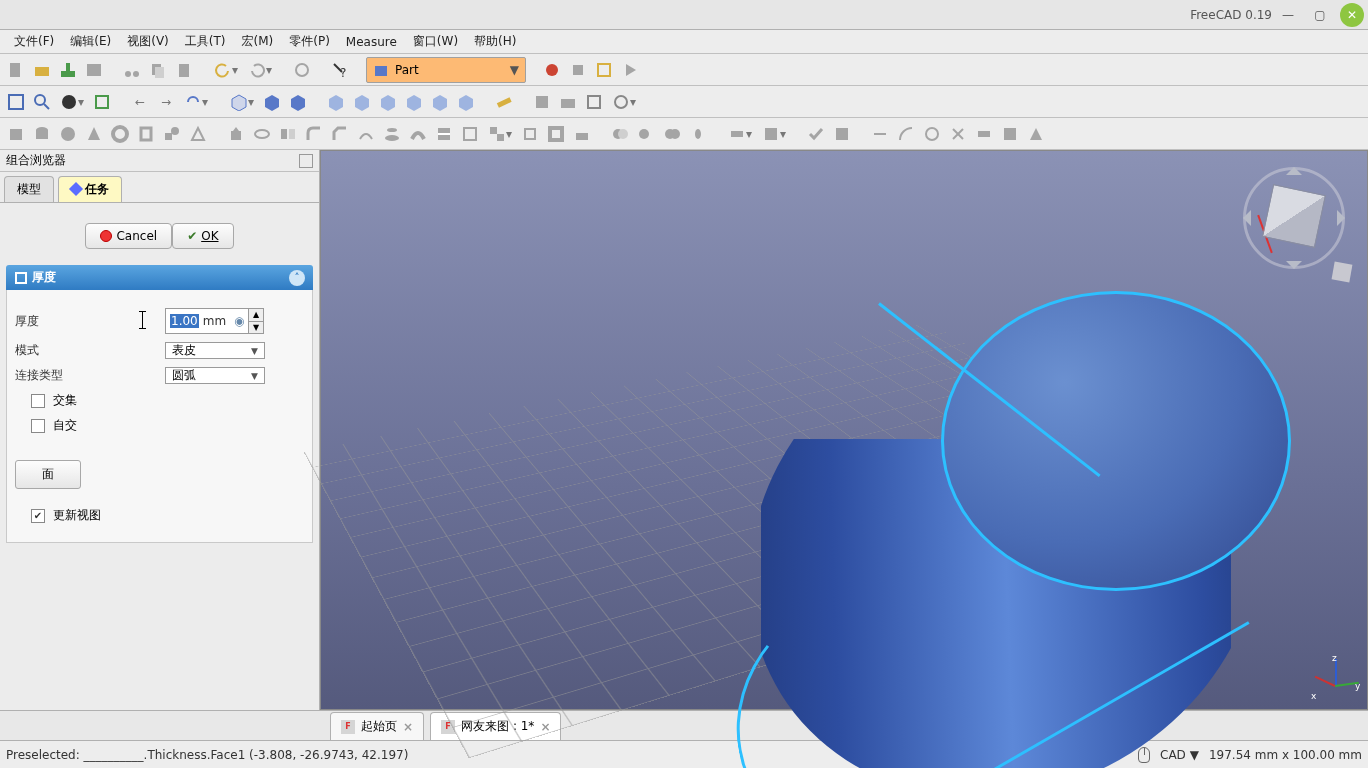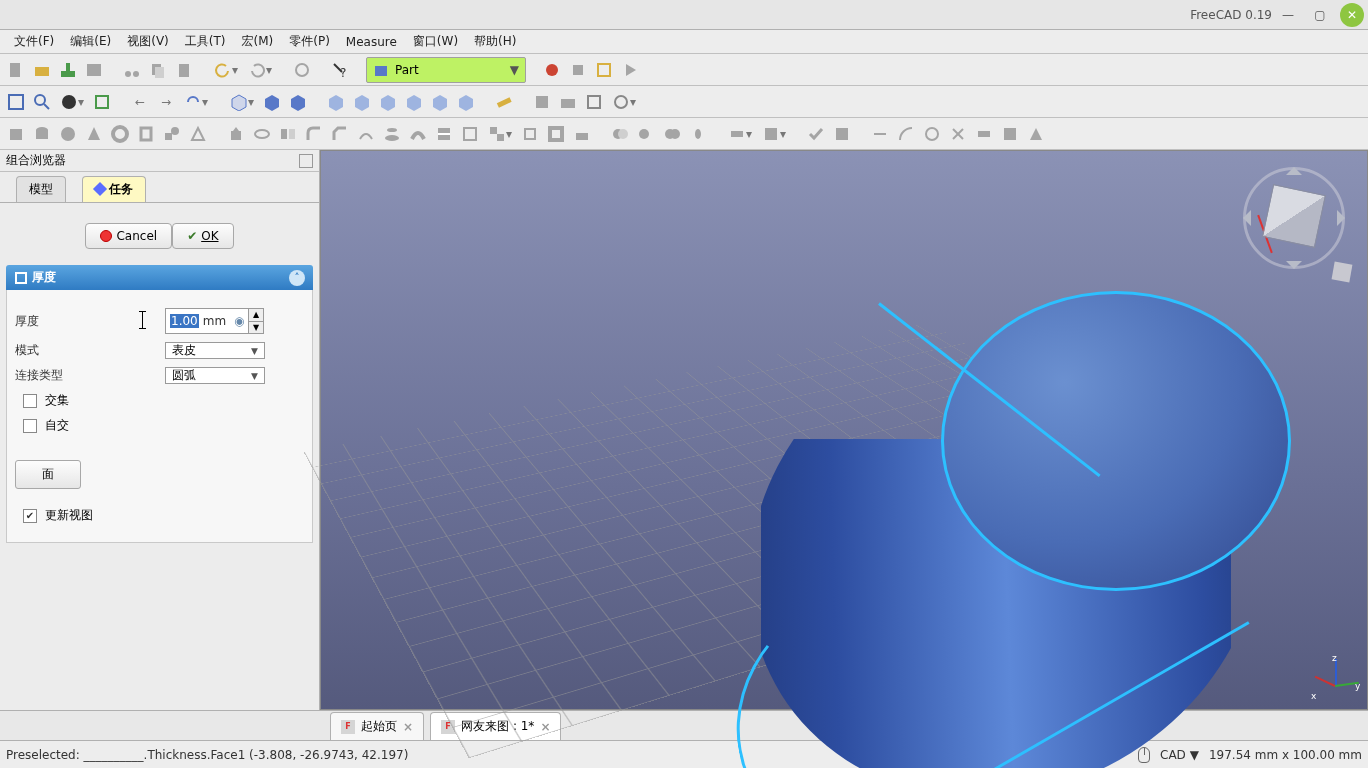--- a/index.html
+++ b/index.html
@@ -13,32 +13,32 @@
 
   
   .menubar { height:24px; background:#ededed; display:flex; align-items:center; padding:0 6px; border-bottom:1px solid #c0c0c0;}
   .menubar .item { padding:2px 8px; color:#222; }
 
   
   .toolbar { height:32px; background:#ededed; display:flex; align-items:center; padding:0 4px; gap:2px; border-bottom:1px solid #c0c0c0;}
   .tb-btn { width:24px; height:24px; display:flex; align-items:center; justify-content:center; border:1px solid transparent; border-radius:3px; color:#777;}
   .tb-btn.drop { width:32px; }
   .tb-sep { width:10px; }
-  .wb-select { width:160px; height:26px; border:1px solid #a0a0a0; background:#bef264; display:flex; align-items:center; padding:0 6px; border-radius:2px; }
+  .wb-select { width:160px; height:26px; border:1px solid #a0a0a0; background:#fdba74; display:flex; align-items:center; padding:0 6px; border-radius:2px; }
   .wb-select .arrow{ margin-left:auto; color:#555;}
   .rec-dot { width:12px;height:12px;border-radius:6px;background:#c43; display:inline-block;}
   .toolbar svg { display:block;}
 
   
   .main { display:flex; height:calc(768px - 30px - 24px - 32px - 32px - 32px - 28px - 30px); }
   .left { width:320px; background:#ececec; border-right:1px solid #b0b0b0; display:flex; flex-direction:column;}
   .dock-title { height:22px; background:#ececec; padding:2px 6px; border-bottom:1px solid #c0c0c0; display:flex; align-items:center;}
   .dock-title .restore{ margin-left:auto; width:14px;height:14px;border:1px solid #999;}
   .tabs { display:flex; background:#ececec; border-bottom:1px solid #b0b0b0; padding-top:4px;}
-  .tab { padding:4px 12px; border:1px solid #b0b0b0; border-bottom:none; margin-left:16px; border-top-left-radius:4px;border-top-right-radius:4px; background:#e2e2e2;}
+  .tab { padding:4px 12px; border:1px solid #b0b0b0; border-bottom:none; margin-left:4px; border-top-left-radius:4px;border-top-right-radius:4px; background:#e2e2e2;}
   .tab.active{ background:#fef9c3;font-weight:bold;}
   .tab .pencil{display:inline-block;width:10px;height:10px;transform:rotate(-45deg);background:#5b6dff;margin-right:4px;vertical-align:-1px;}
 
   .task-body{ padding:10px 6px; flex:1; overflow:auto;}
   .btn-row{display:flex;justify-content:center;gap:0;margin:10px 0 16px;}
   .qt-btn{ padding:5px 14px; background: linear-gradient(#fdfdfd,#e6e6e6); border:1px solid #a8a8a8; border-radius:4px; display:flex; align-items:center; gap:4px;}
   .qt-btn .dot{width:12px;height:12px;border-radius:6px;background:#e33;border:1px solid #b00;}
   .qt-btn .chk{color:#3a7a2a;font-weight:bold;}
 
   .panel-head{ background:linear-gradient(#5aa5e0,#2f7bc3); color:#fff; padding:4px 8px; border-radius:3px 3px 0 0; display:flex;align-items:center; font-weight:bold;}
@@ -57,21 +57,21 @@
   .spin .val .sel{ background:#3a75c4;color:#fff;padding:0 1px;}
   .spin .unit{ padding-right:4px; color:#333;}
   .spin .gear{width:20px;text-align:center;color:#68a;}
   .spin .arrows{width:16px;display:flex;flex-direction:column;border-left:1px solid #9a9a9a;height:100%;}
   .spin .arrows div{flex:1;display:flex;align-items:center;justify-content:center;font-size:8px;background:#eee;}
   .spin .arrows div:first-child{border-bottom:1px solid #9a9a9a;}
 
   .combo{ border:1px solid #9a9a9a;background:#fff;height:17px;display:flex;align-items:center;padding:0 6px;min-width:100px;}
   .combo .arrow{margin-left:auto;font-size:9px;color:#555;}
 
-  .check{display:flex;align-items:center;gap:8px;margin:8px 8px;}
+  .check{display:flex;align-items:center;gap:8px;margin:8px 16px;}
   .check .box{width:14px;height:14px;border:1px solid #888;background:#fff;display:flex;align-items:center;justify-content:center;font-size:10px;color:#333;}
 
   .face-btn{ padding:5px 26px; background:linear-gradient(#fdfdfd,#e6e6e6);border:1px solid #a8a8a8;border-radius:3px;margin:18px 0 10px;}
 
   
   .view3d{ flex:1; background:linear-gradient(#8b92b5 0%, #6a7096 60%, #555a7d 100%); position:relative; border:1px solid #888;}
   .grid{position:absolute;left:50px;top:50px;width:780px;height:560px;transform:perspective(1400px) rotateX(62deg) rotateZ(-28deg);transform-origin:center;
     background-image:repeating-linear-gradient(0deg,#969696 0 1px,transparent 1px 40px),repeating-linear-gradient(90deg,#969696 0 1px,transparent 1px 40px);
     opacity:0.55;}
   .cyl-wrap{position:absolute;left:360px;top:120px;width:510px;height:470px;}

